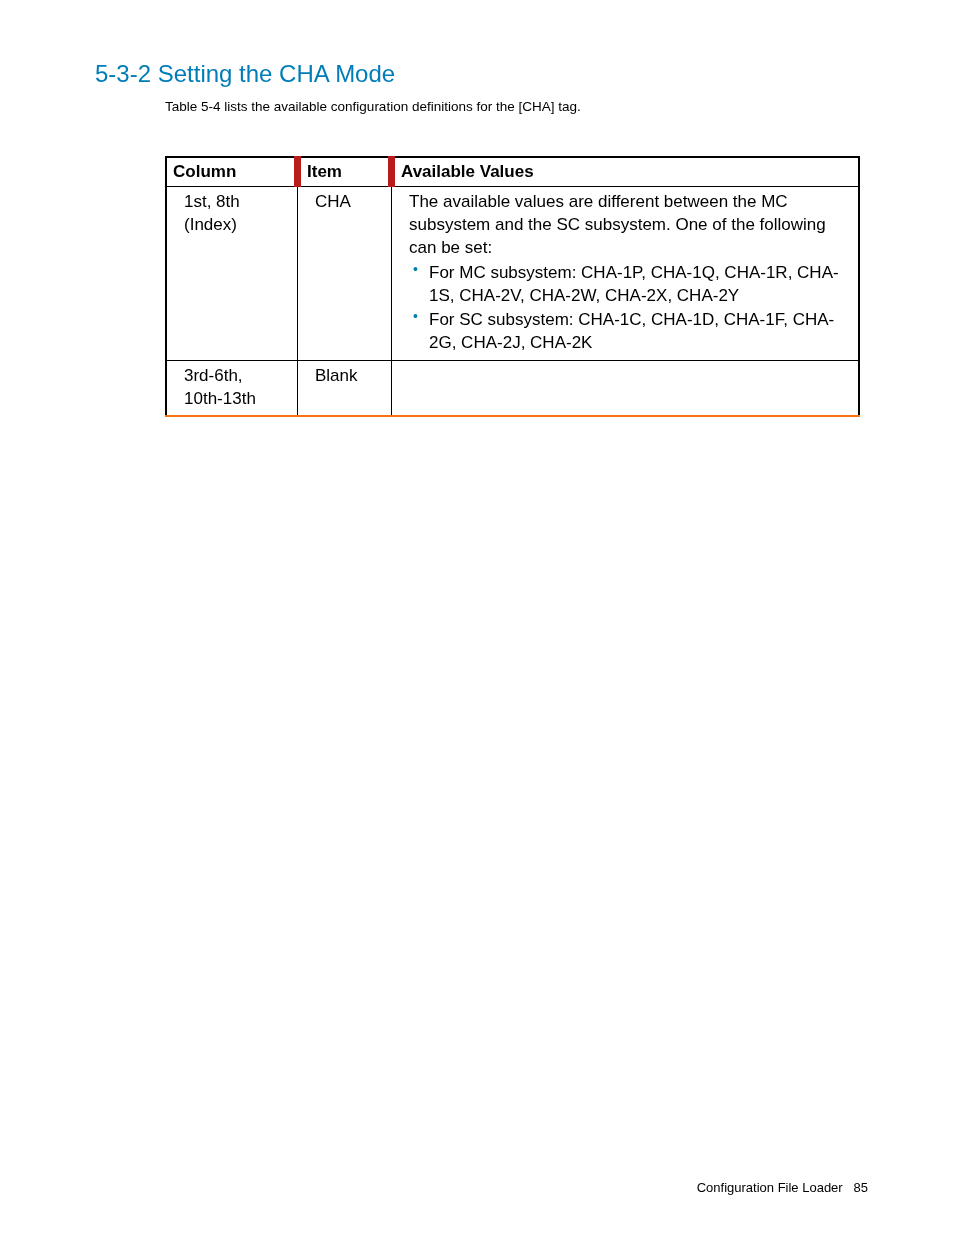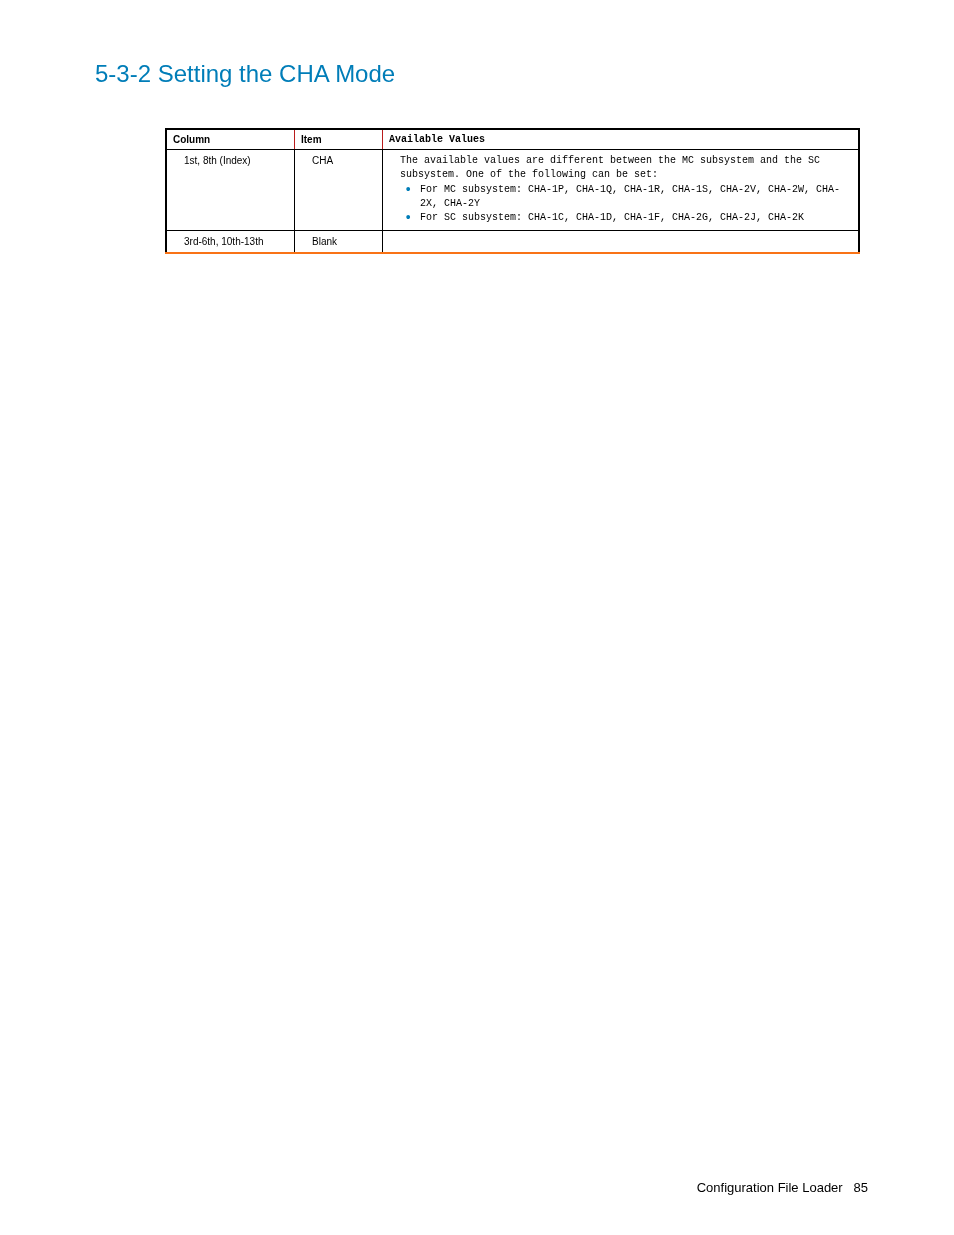--- a/index.html
+++ b/index.html
@@ -35,50 +35,49 @@
     padding-left: 70px;
   }
   .table-caption .lbl {
     color: #007db8;
     font-weight: 700;
   }
   table.data {
     width: 695px;
     margin-left: 70px;
     border-collapse: collapse;
-    font-size: 10px;
+    font-size: 17px;
     margin-top: 40px;
   }
   table.data th {
     text-align: left;
     font-weight: 700;
     border-top: 2px solid #000;
     border-bottom: 1.5px solid #000;
-    border-left: 1px solid #b91c1c;
+    border-left: 7px solid #b91c1c;
     padding: 4px 6px;
     vertical-align: top;
   }
   table.data td {
     border-top: 1px solid #000;
     border-left: 1px solid #000;
     padding: 4px 17px;
     vertical-align: top;
     line-height: 1.35;
   }
   table.data tr:last-child td {
     border-bottom: 2px solid #f97316;
   }
   table.data th:first-child,
   table.data td:first-child {
     border-left: 2px solid #000;
   }
   table.data th:last-child,
   table.data td:last-child {
     border-right: 2px solid #000;
-    font-family: Liberation Mono, monospace;
   }
   .col-column { width: 115px; }
   .col-item   { width: 75px; }
   ul.bullets {
     list-style: none;
     padding-left: 0;
     margin: 2px 0 0 0;
   }
   ul.bullets li {
     position: relative;
@@ -101,20 +100,21 @@
     font-size: 13px;
   }
 </style>
 </head>
 <body>
 
 <div class="page">
 
   <h1 class="section-heading">5-3-2 Setting the CHA Mode</h1>
 
+  <p class="body-para">Table 5-4 lists the available configuration definitions for the [CHA] tag.</p>
 
 
   <table class="data">
     <thead>
       <tr>
         <th class="col-column">Column</th>
         <th class="col-item">Item</th>
         <th>Available Values</th>
       </tr>
     </thead>

